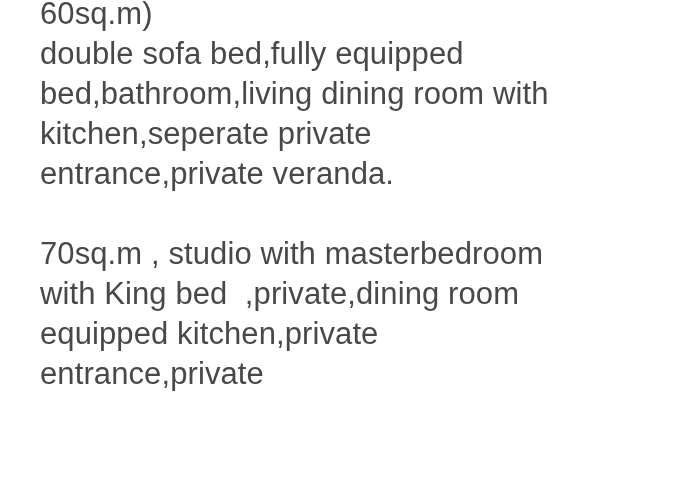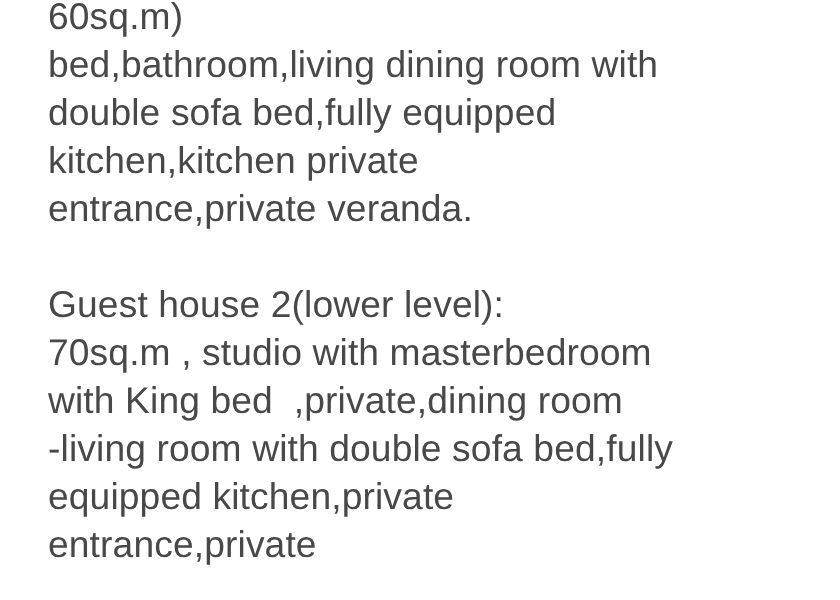--- a/index.html
+++ b/index.html
@@ -28,24 +28,22 @@
     height: 40px;
     line-height: 40px;
     white-space: pre;
   }
 </style>
 </head>
 <body style="background: rgb(255, 255, 255);">
 
 <div class="description-block" style="color: rgb(72, 72, 72);">
   <div class="description-line">60sq.m)</div>
+  <div class="description-line">double sofa bed,fully equipped</div>
   <div class="description-line">bed,bathroom,living dining room with</div>
-  <div class="description-line">double sofa bed,fully equipped</div>
-  <div class="description-line">kitchen,kitchen private</div>
+  <div class="description-line">kitchen,seperate private</div>
   <div class="description-line">entrance,private veranda.</div>
   <div class="description-line"></div>
-  <div class="description-line">Guest house 2(lower level):</div>
   <div class="description-line">70sq.m , studio with masterbedroom</div>
   <div class="description-line">with King bed  ,private,dining room</div>
-  <div class="description-line">-living room with double sofa bed,fully</div>
   <div class="description-line">equipped kitchen,private</div>
   <div class="description-line">entrance,private</div>
 </div>
 
 </body></html>

